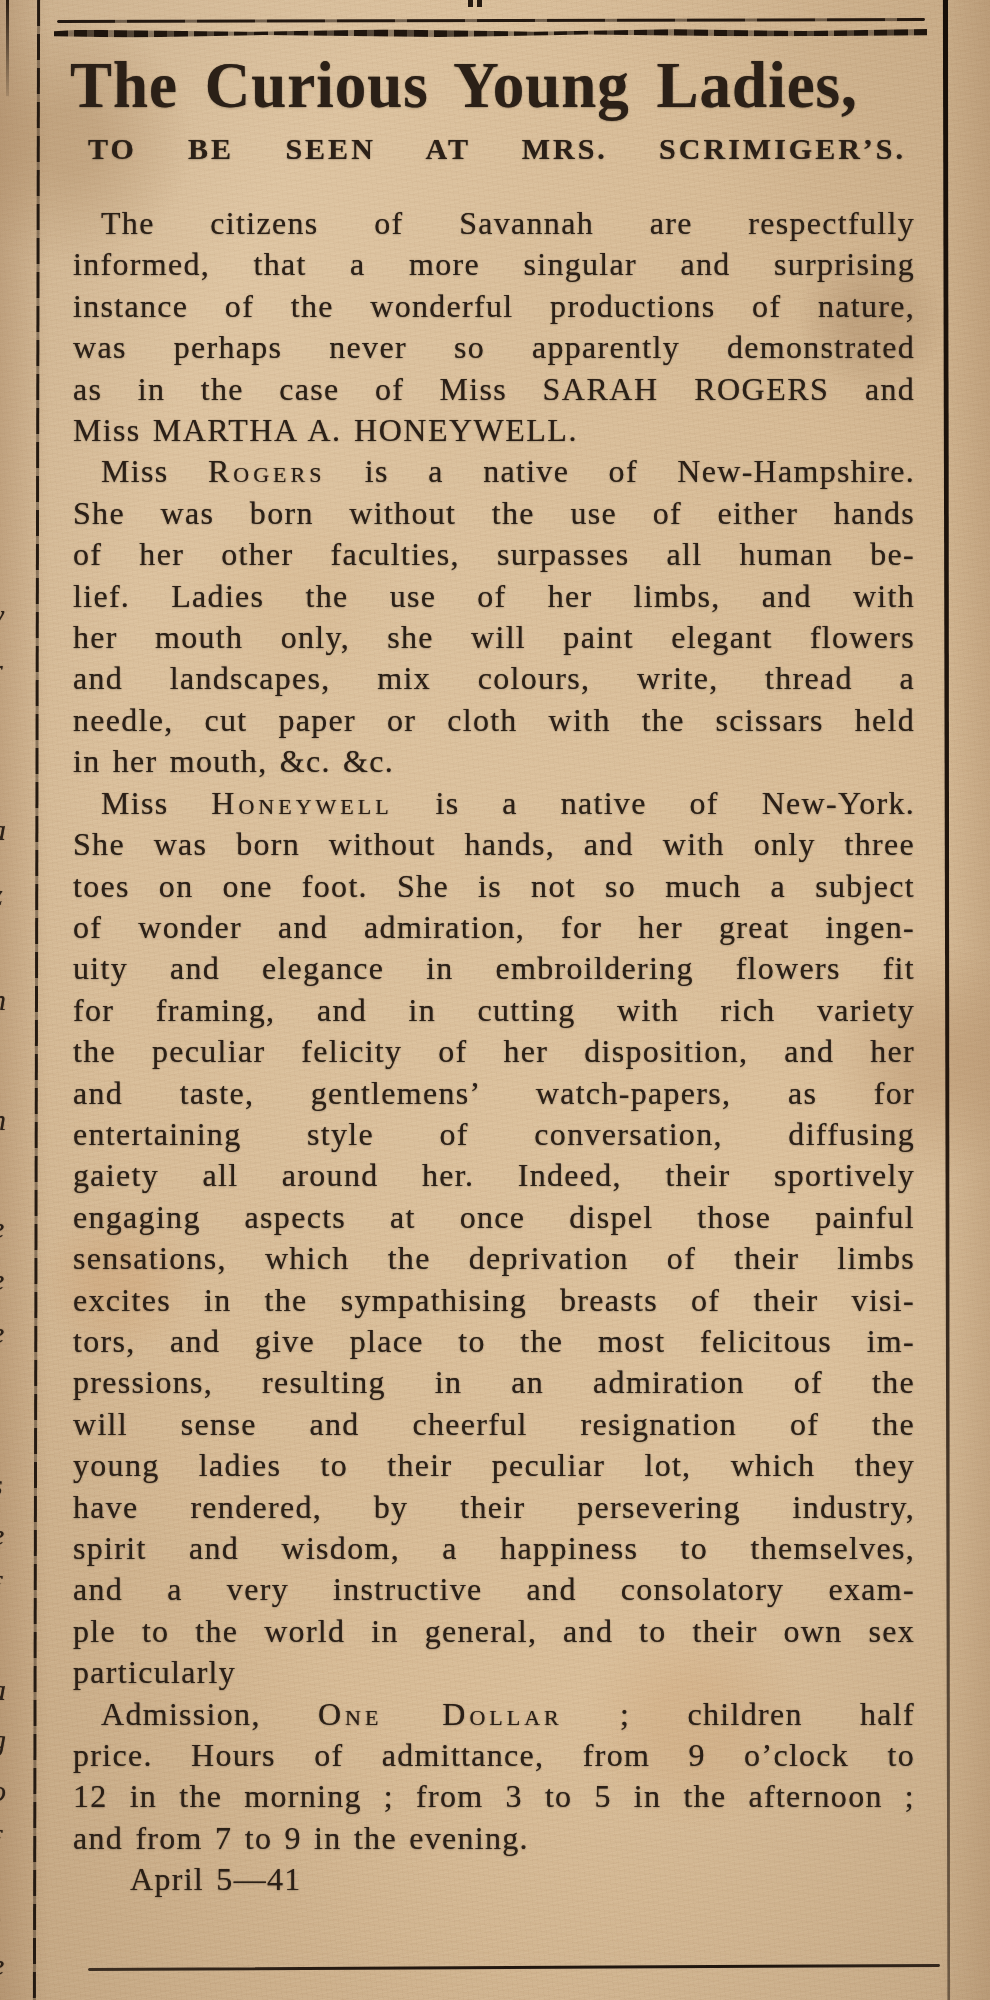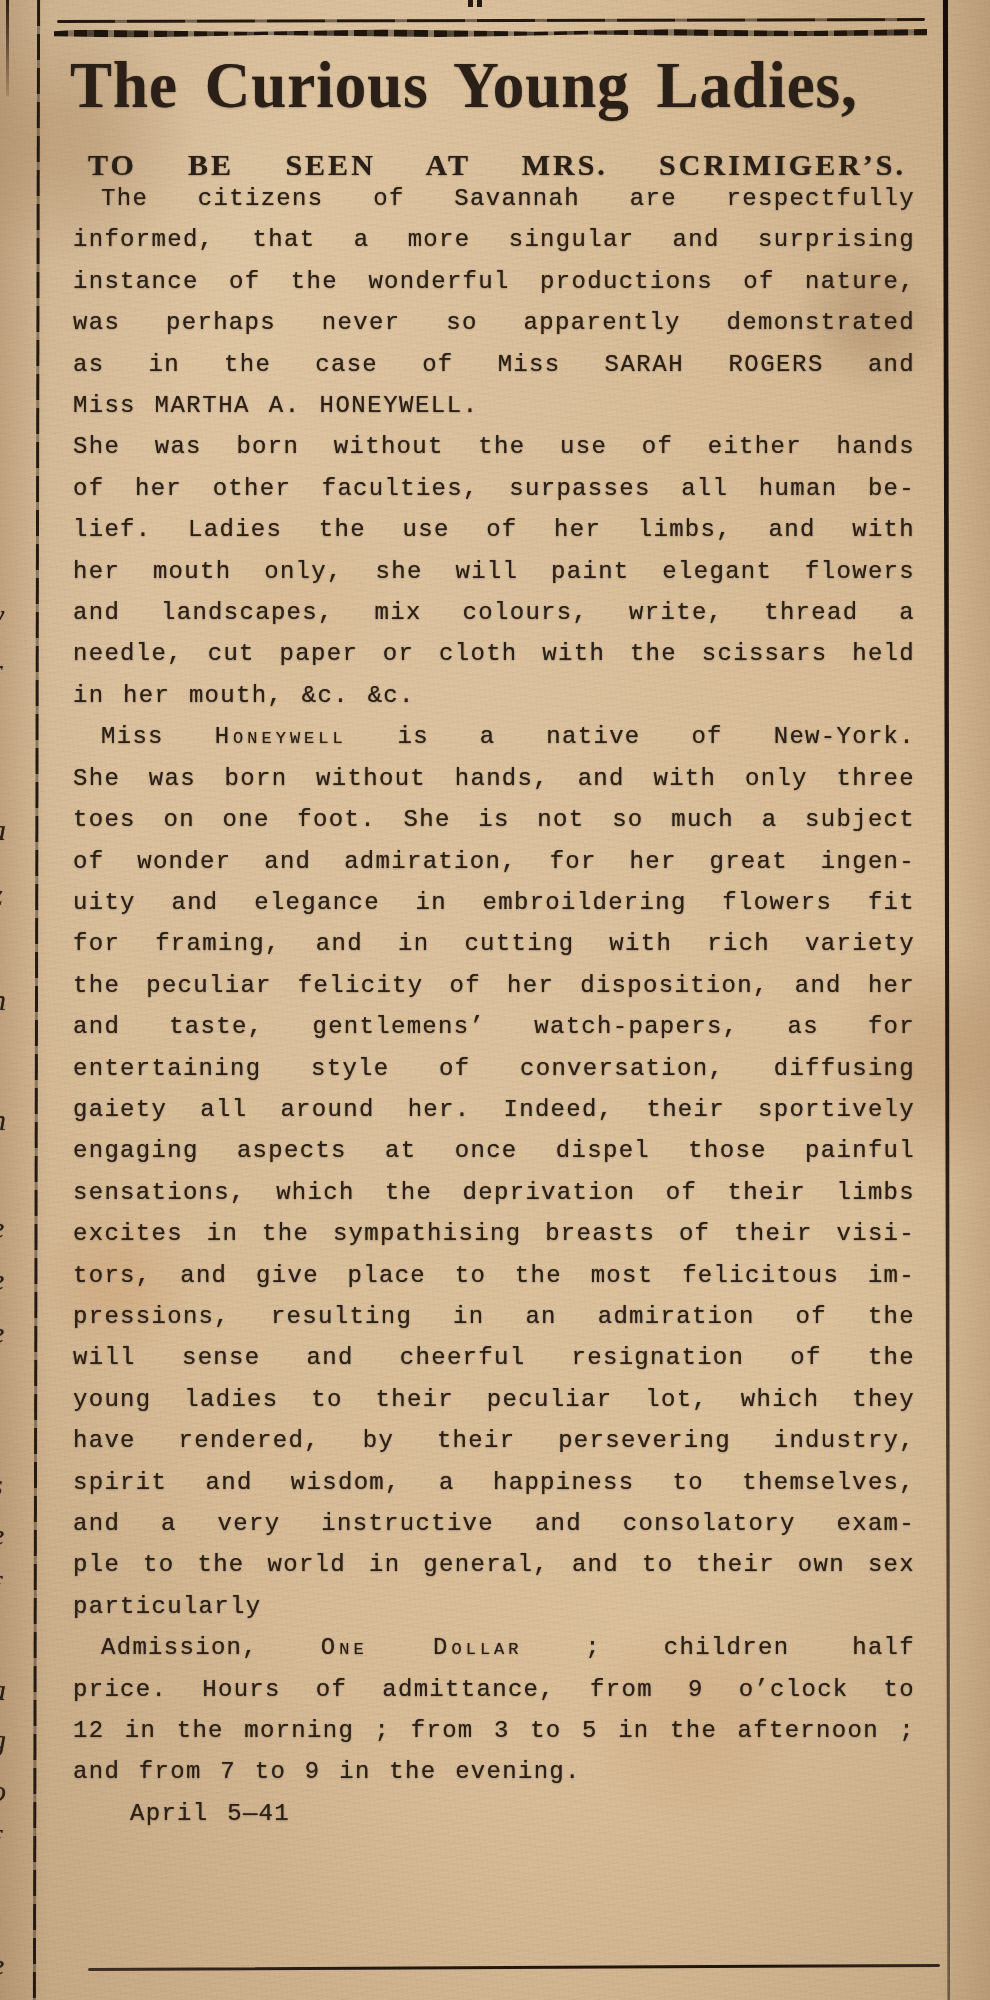--- a/index.html
+++ b/index.html
@@ -68,31 +68,31 @@
   }
 
   
   .title{
     position:absolute;left:70px;top:48px;width:852px;
     font-size:63px;font-weight:bold;line-height:74px;white-space:nowrap;
     letter-spacing:1px;word-spacing:10px;
     transform:scaleY(1.04);
   }
   .subtitle{
-    position:absolute;left:88px;top:146px;width:818px;
+    position:absolute;left:88px;top:130px;width:818px;
     font-size:30px;font-weight:bold;line-height:38px;
     letter-spacing:3px;
     text-align:justify;text-align-last:justify;
   }
 
   
   .article{
-    position:absolute;left:73px;top:178px;width:842px;
-    font-size:24px;line-height:41.4px;
-    letter-spacing:1.3px;word-spacing:3px;font-family:Liberation Mono, monospace;
+    position:absolute;left:73px;top:203px;width:842px;
+    font-size:32px;line-height:41.4px;
+    letter-spacing:1.3px;word-spacing:3px;
   }
   .line{text-align:justify;text-align-last:justify;}
   .line.first{text-indent:28px;}
   .line.last{text-align-last:left;}
   .sc{font-variant:small-caps;letter-spacing:4px;}
   .caps{letter-spacing:1.5px;}
   .dateline{padding-left:57px;line-height:41.4px;}
 
   
   .frag{
@@ -121,20 +121,21 @@
 
 <div>
       <div class="line first"><span>The citizens of Savannah are respectfully</span></div>
       <div class="line"><span>informed, that a more singular and surprising</span></div>
       <div class="line"><span>instance of the wonderful productions of nature,</span></div>
       <div class="line"><span>was perhaps never so apparently demonstrated</span></div>
       <div class="line"><span>as in the case of Miss </span><span class="caps">SARAH ROGERS</span><span> and</span></div>
       <div class="line last"><span>Miss </span><span class="caps">MARTHA A. HONEYWELL.</span></div>
     </div>
     <div>
+      <div class="line first"><span>Miss </span><span class="sc">Rogers</span><span> is a native of New-Hampshire.</span></div>
       <div class="line"><span>She was born without the use of either hands</span></div>
       <div class="line"><span>of her other faculties, surpasses all human be-</span></div>
       <div class="line"><span>lief.  Ladies the use of her limbs, and with</span></div>
       <div class="line"><span>her mouth only, she will paint elegant flowers</span></div>
       <div class="line"><span>and landscapes, mix colours, write, thread a</span></div>
       <div class="line"><span>needle, cut paper or cloth with the scissars held</span></div>
       <div class="line last"><span>in her mouth, &amp;c. &amp;c.</span></div>
     </div>
     <div>
       <div class="line first"><span>Miss </span><span class="sc">Honeywell</span><span> is a native of New-York.</span></div>

